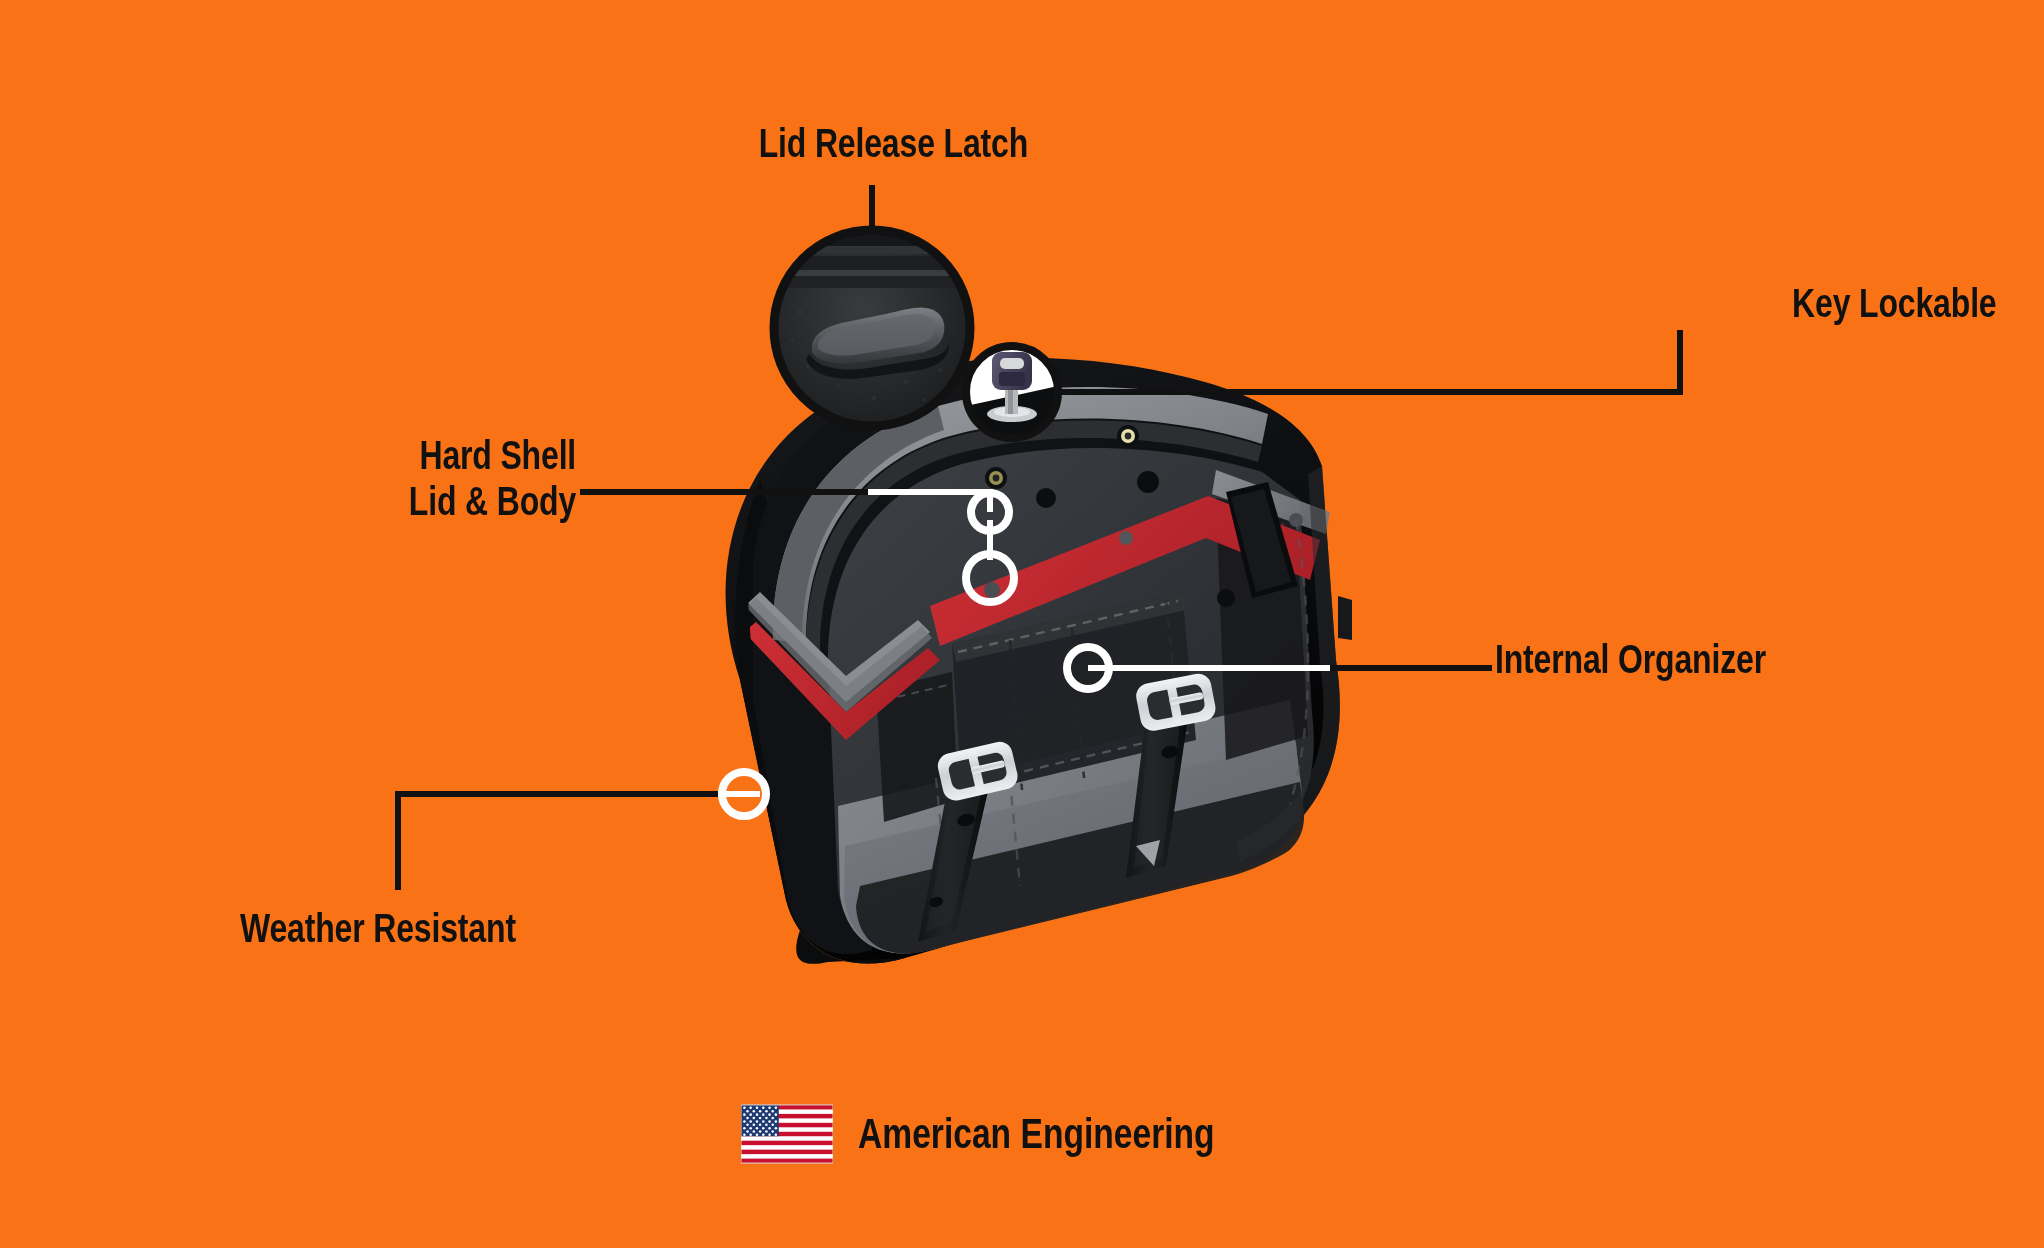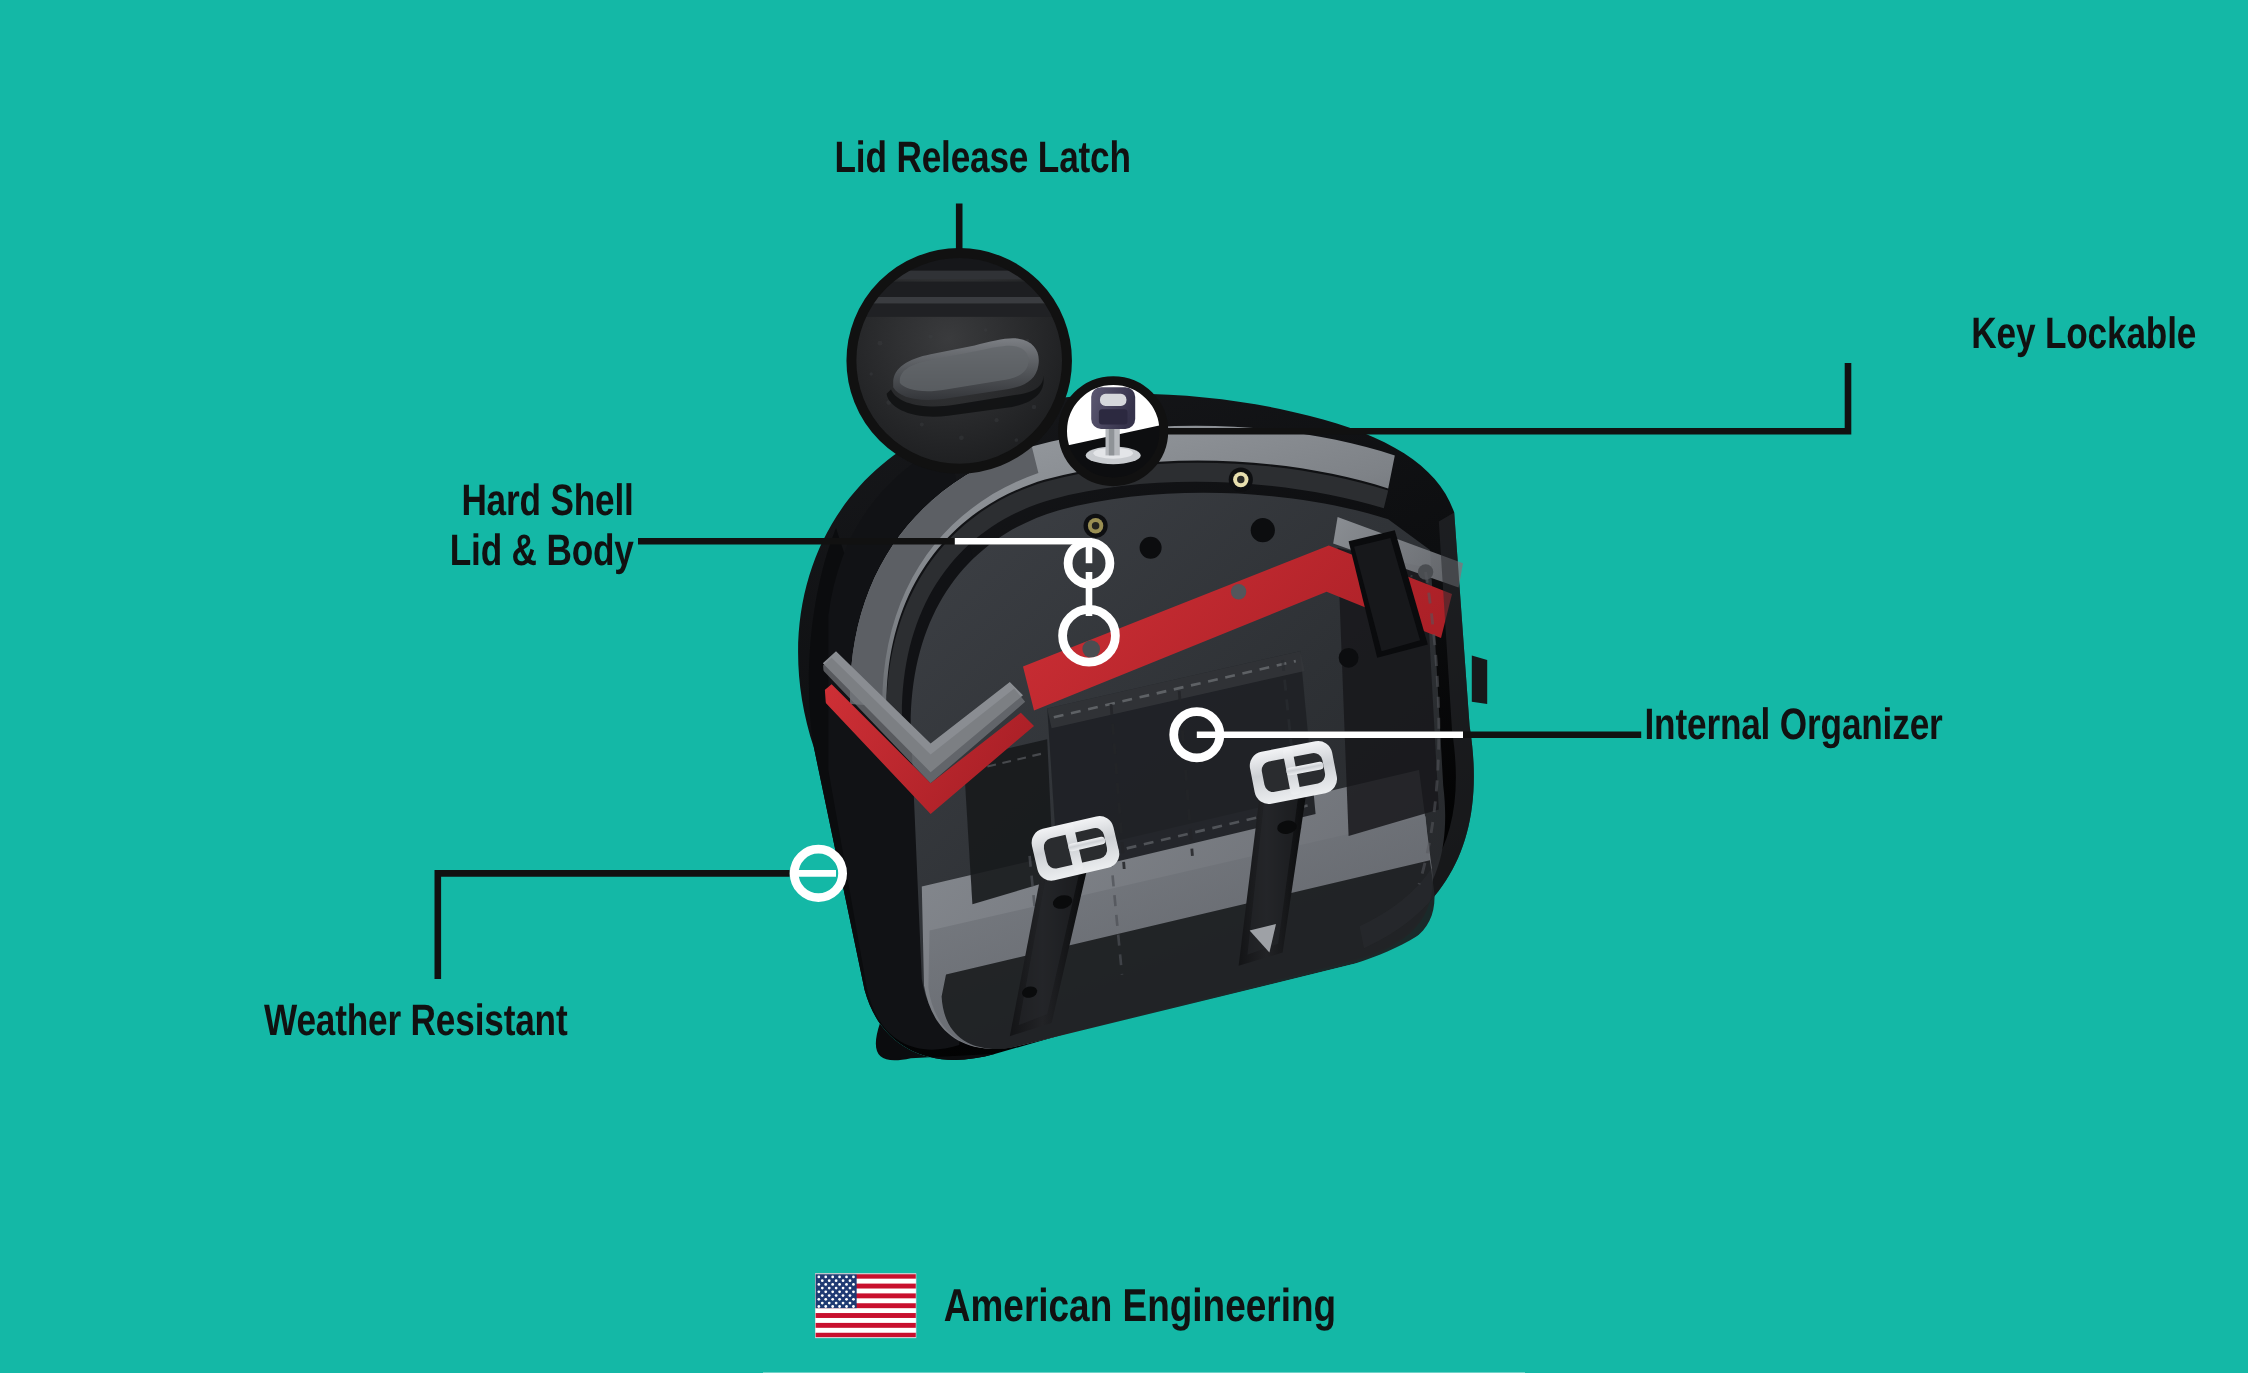--- a/index.html
+++ b/index.html
@@ -8,21 +8,21 @@
     width: 2044px;
     height: 1248px;
     background: #ffffff;
     overflow: hidden;
     font-family: "Liberation Sans", sans-serif;
   }
   #stage {
     position: relative;
     width: 2044px;
     height: 1248px;
-    background: #14b8a6;
+    background: #f97316;
   }
   #art {
     position: absolute;
     left: 0; top: 0;
     width: 2044px;
     height: 1248px;
   }
   .label {
     position: absolute;
     color: #111111;
@@ -40,21 +40,21 @@
 
   #lbl-lid       { left: 725px;  top: 120px;  transform-origin: 50% 50%; }
   #lbl-key       { right: 48px;  top: 280px;  }
   #lbl-hard      { right: 1468px; top: 432px; }
   #lbl-internal  { left: 1495px; top: 636px;  }
   #lbl-weather   { left: 240px;  top: 905px;  }
 
   #footer {
     position: absolute;
     left: 0;
-    top: 1157px;
+    top: 1104px;
     width: 2044px;
     display: flex;
     align-items: center;
     justify-content: center;
     gap: 34px;
   }
   #flag {
     width: 92px;
     height: 60px;
     display: block;

